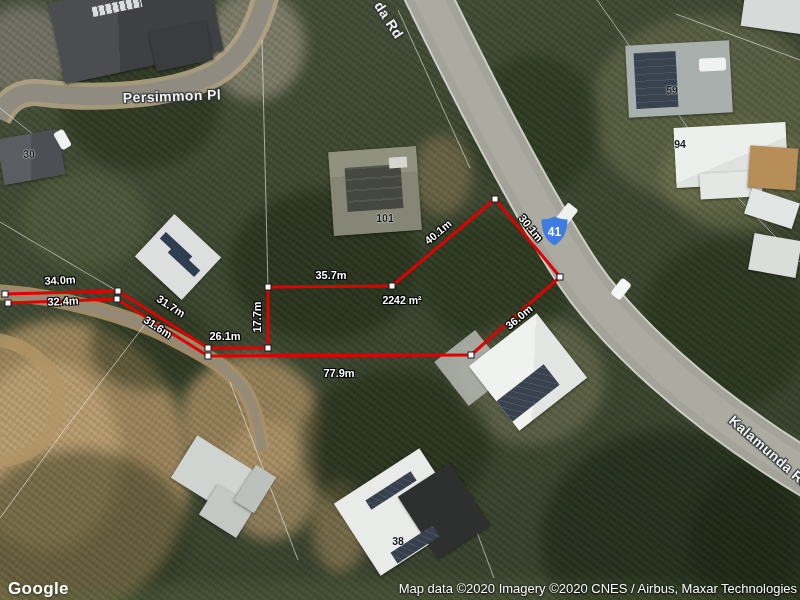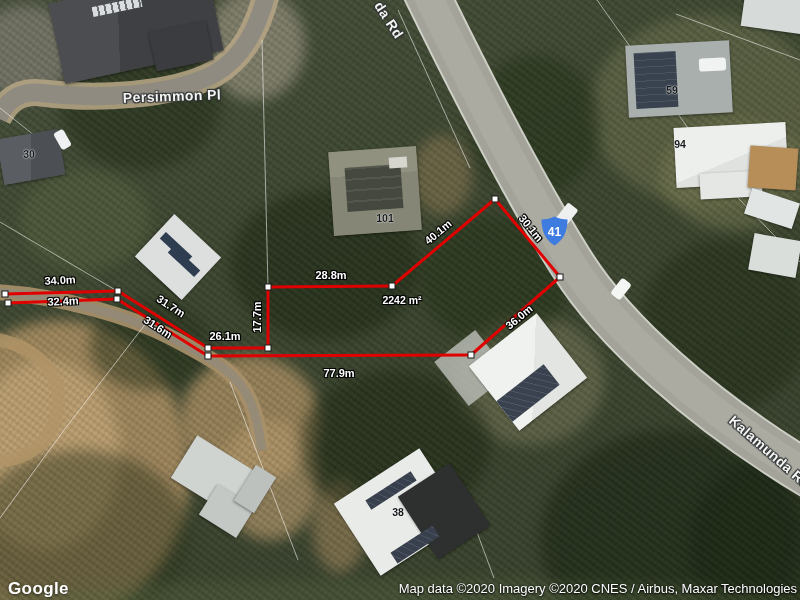--- a/index.html
+++ b/index.html
@@ -151,34 +151,34 @@
       <rect x="468" y="352" width="6" height="6" fill="#ffffff" stroke="#1a1a1a"></rect>
     </svg>
 
   <div id="annotations">
       <div class="mlabel" style="left: 60px; top: 280px; transform: translate(-50%, -50%) rotate(-3deg);">34.0m</div>
       <div class="mlabel" style="left: 63px; top: 301px; transform: translate(-50%, -50%) rotate(-3deg);">32.4m</div>
       <div class="mlabel" style="left: 171px; top: 306px; transform: translate(-50%, -50%) rotate(33deg);">31.7m</div>
       <div class="mlabel" style="left: 158px; top: 327px; transform: translate(-50%, -50%) rotate(33deg);">31.6m</div>
       <div class="mlabel" style="left: 225px; top: 336px; transform: translate(-50%, -50%) rotate(0deg);">26.1m</div>
       <div class="mlabel" style="left: 257px; top: 317px; transform: translate(-50%, -50%) rotate(-90deg);">17.7m</div>
-      <div class="mlabel" style="left: 331px; top: 275px; transform: translate(-50%, -50%) rotate(0deg);">28.8m</div>
+      <div class="mlabel" style="left: 331px; top: 275px; transform: translate(-50%, -50%) rotate(0deg);">35.7m</div>
       <div class="mlabel" style="left: 438px; top: 232px; transform: translate(-50%, -50%) rotate(-40deg);">40.1m</div>
       <div class="mlabel" style="left: 531px; top: 228px; transform: translate(-50%, -50%) rotate(51deg);">30.1m</div>
       <div class="mlabel" style="left: 519px; top: 317px; transform: translate(-50%, -50%) rotate(-40deg);">36.0m</div>
       <div class="mlabel" style="left: 339px; top: 359px; transform: translate(-50%, -50%) rotate(0deg); margin-top: 14px;">77.9m</div>
       <div class="mlabel area" style="left: 402px; top: 300px; transform: translate(-50%, -50%) rotate(0deg);">2242 m²</div>
       <div class="slabel" style="left: 172px; top: 96px; transform: translate(-50%, -50%) rotate(-2deg);">Persimmon Pl</div>
       <div class="slabel" style="left: 389px; top: 20px; transform: translate(-50%, -50%) rotate(57deg);">da Rd</div>
       <div class="slabel" style="left: 770px; top: 452px; transform: translate(-50%, -50%) rotate(41deg);">Kalamunda Rd</div>
       <div class="hnum" style="left: 29px; top: 154px; transform: translate(-50%, -50%) rotate(0deg);">30</div>
       <div class="hnum" style="left: 385px; top: 186px; transform: translate(-50%, -50%) rotate(0deg); margin-top: 32px;">101</div>
       <div class="hnum" style="left: 672px; top: 90px; transform: translate(-50%, -50%) rotate(0deg);">59</div>
       <div class="hnum" style="left: 680px; top: 144px; transform: translate(-50%, -50%) rotate(0deg);">94</div>
-      <div class="hnum" style="left: 398px; top: 512px; transform: translate(-50%, -50%) rotate(0deg);">38</div>
+      <div class="hnum" style="left: 398px; top: 541px; transform: translate(-50%, -50%) rotate(0deg);">38</div>
     </div>
 
   <svg class="shield" viewBox="0 0 27 30">
     <path d="M13.5,0.5 C17,2.5 22,3.5 26.5,3.5 C26.5,14 23,24 13.5,29.5 C4,24 0.5,14 0.5,3.5 C5,3.5 10,2.5 13.5,0.5 Z" fill="#3e7ce0"></path>
     <text x="13.5" y="19.5" text-anchor="middle" font-size="12" font-weight="bold" fill="#ffffff" font-family="Liberation Sans, sans-serif">41</text>
   </svg>
 
   <div class="google-logo">Google</div>
   <div class="attribution">Map data ©2020 Imagery ©2020 CNES / Airbus, Maxar Technologies</div>
 </div>

